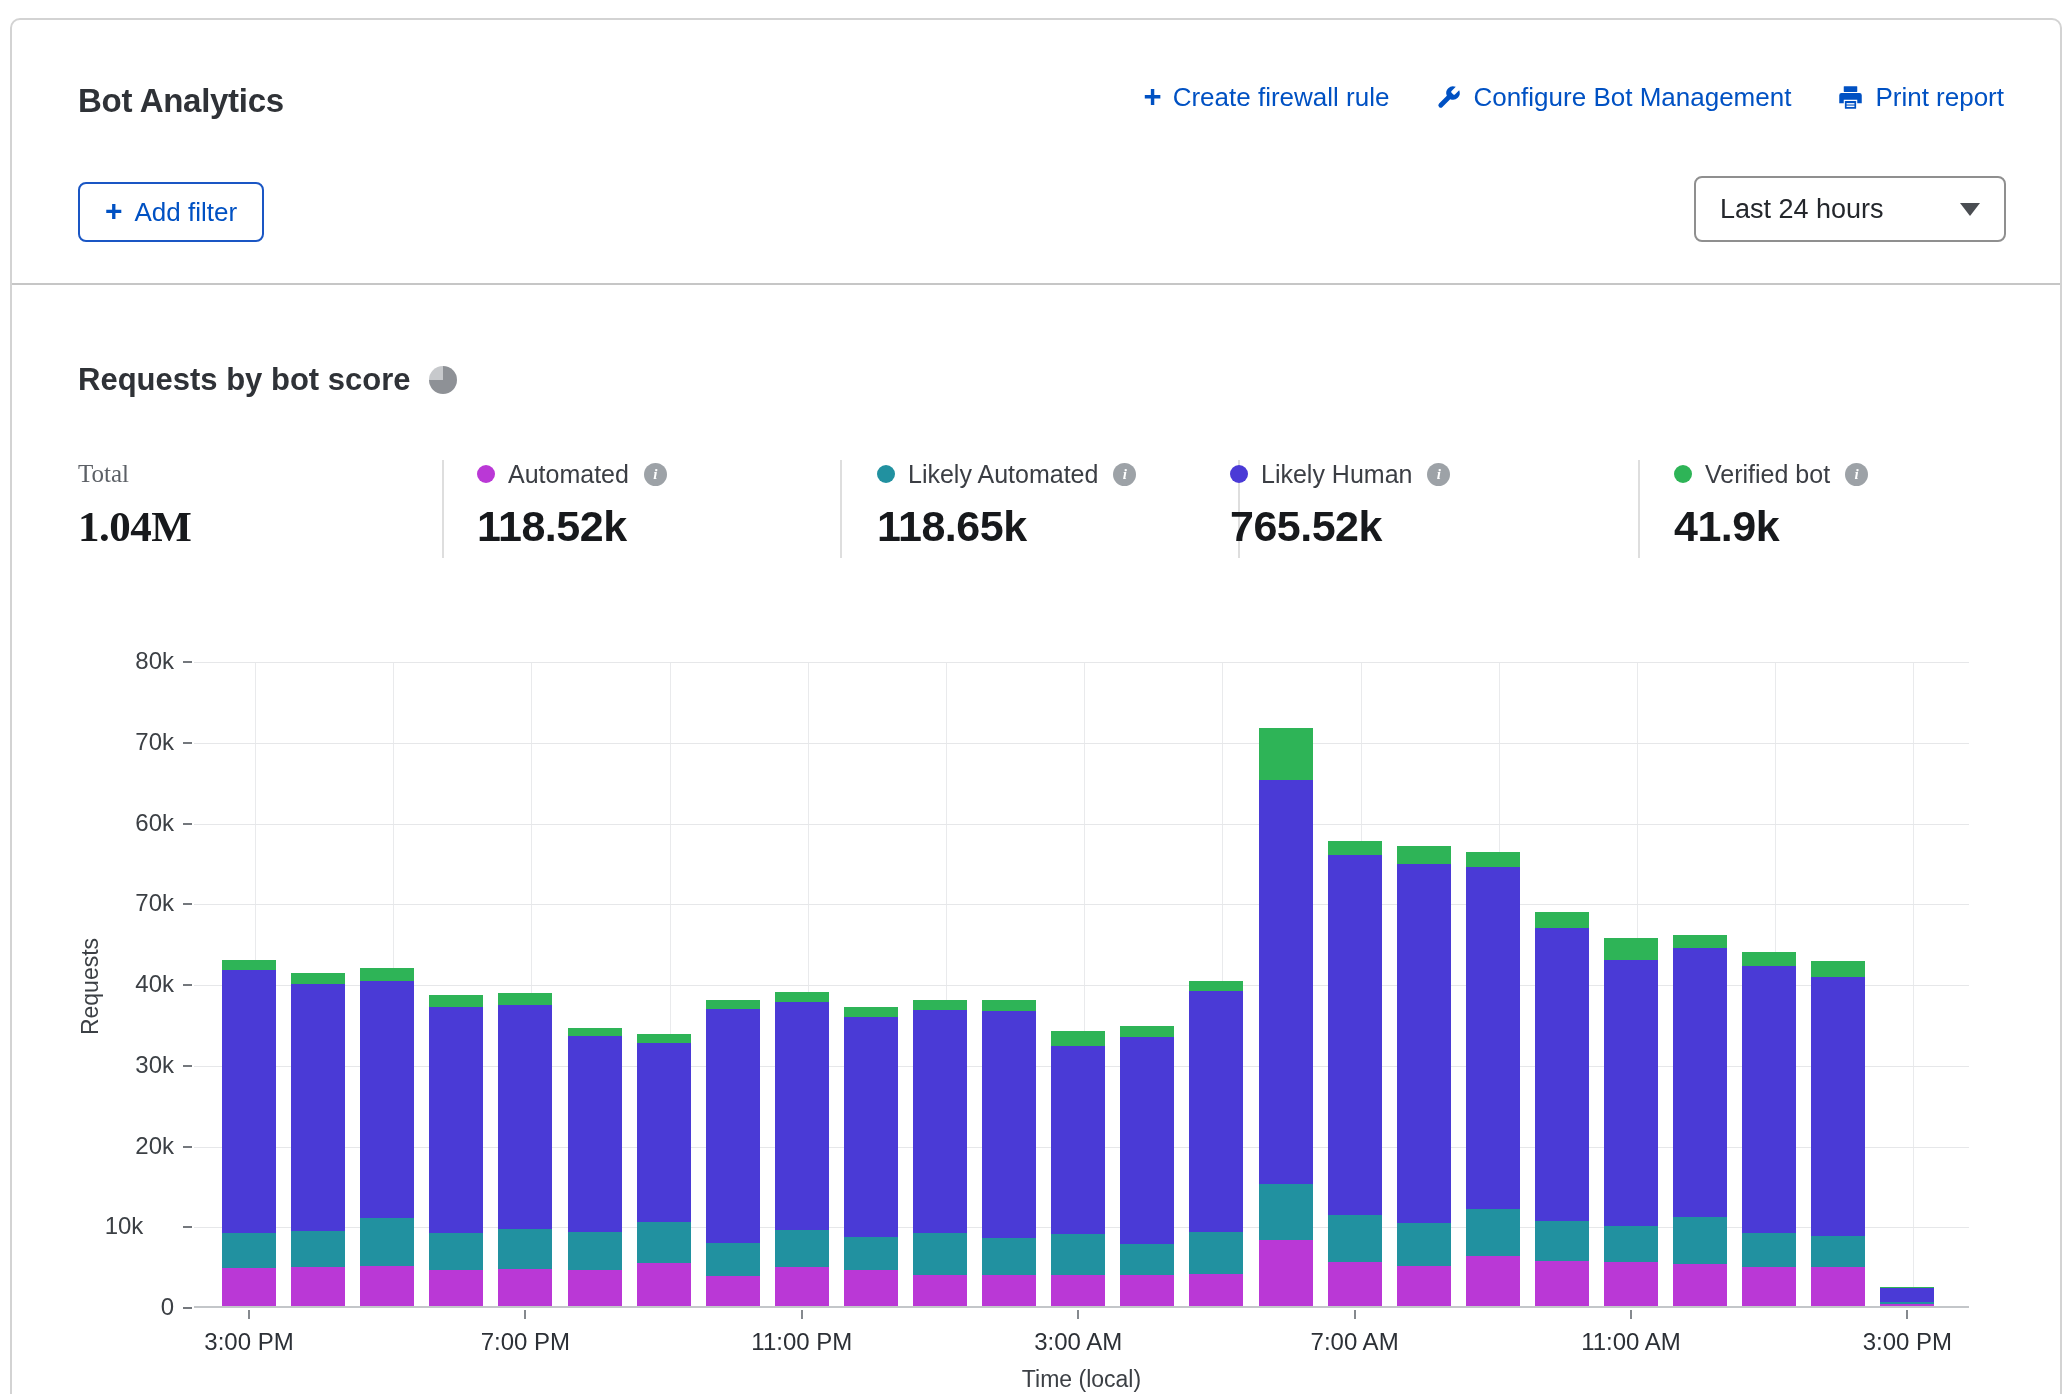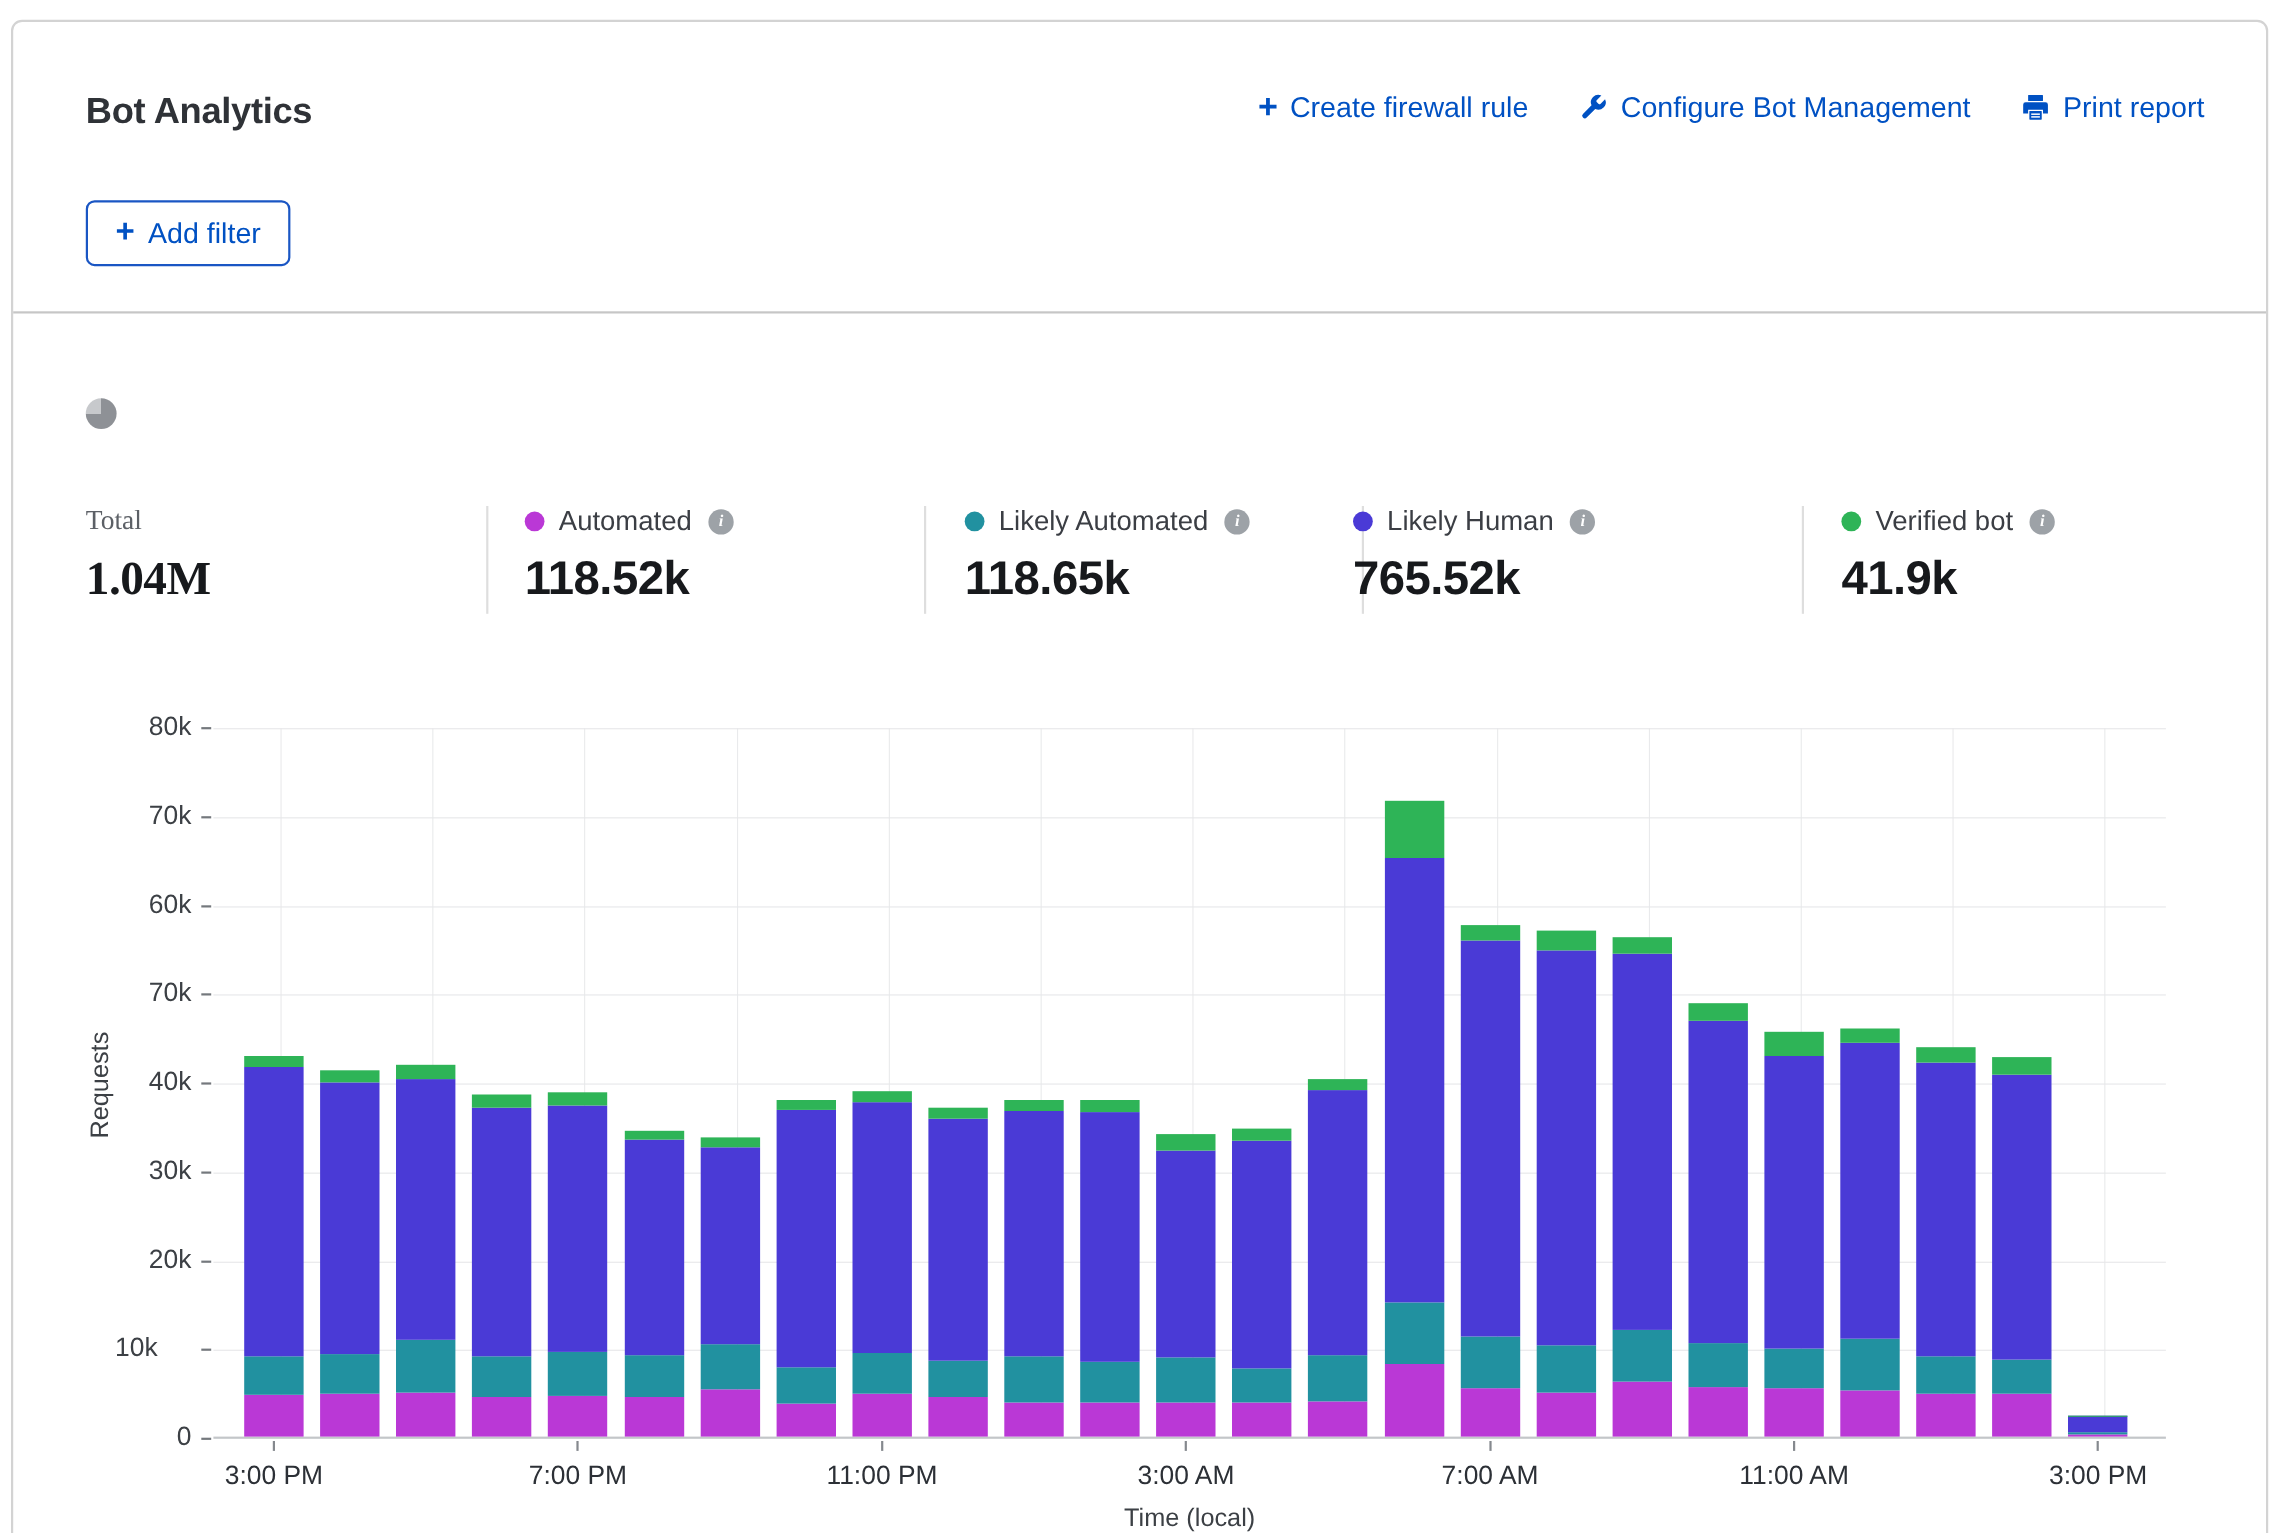--- a/index.html
+++ b/index.html
@@ -99,22 +99,27 @@
         </span>
         <span>Print report</span>
       </a>
     </div>
 
     <button class="add-filter">
       <span class="plus-glyph">+</span>
       <span>Add filter</span>
     </button>
 
+    <div class="time-select">
+      <span>Last 24 hours</span>
+      <span class="caret"></span>
+    </div>
 
     <div class="section-heading">
+      <span class="txt">Requests by bot score</span>
       <span class="pie-icon"></span>
     </div>
 
     <div class="stat-col" style="left:66px;font-family:Liberation Serif, serif;">
       <div class="stat-label-row">
         <span class="stat-label muted">Total</span>
       </div>
       <div class="stat-value">1.04M</div>
     </div>
 

